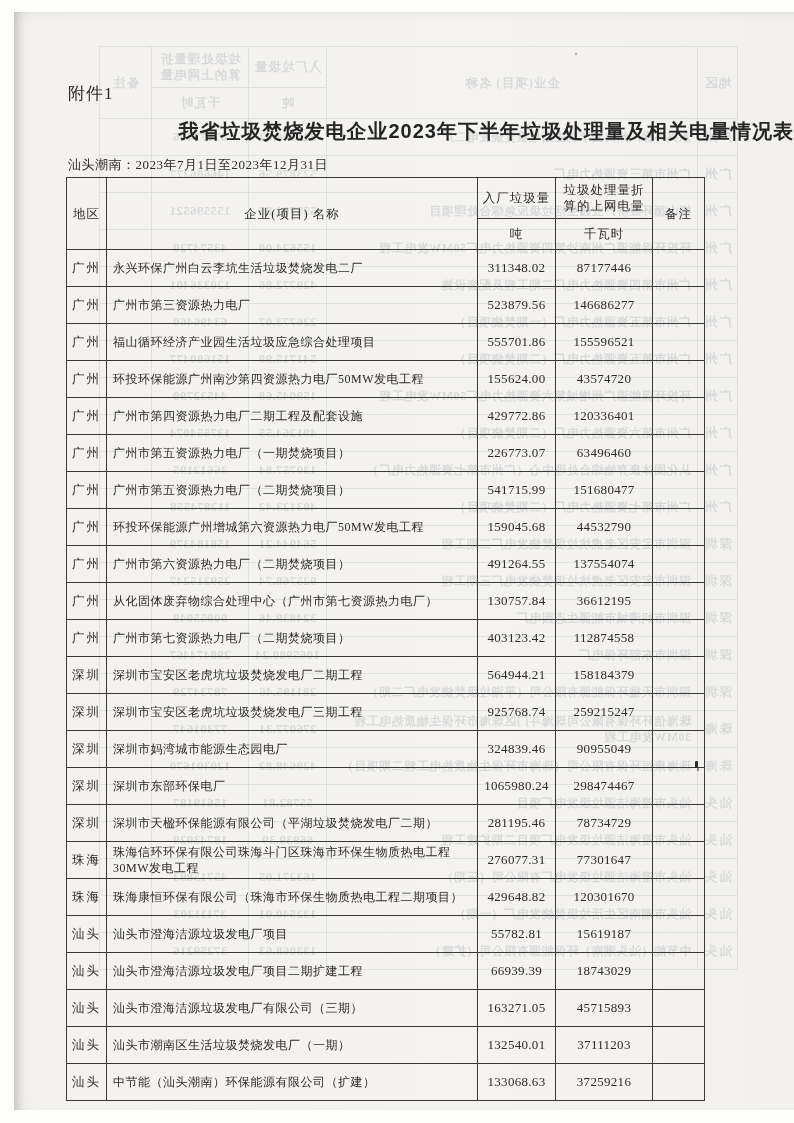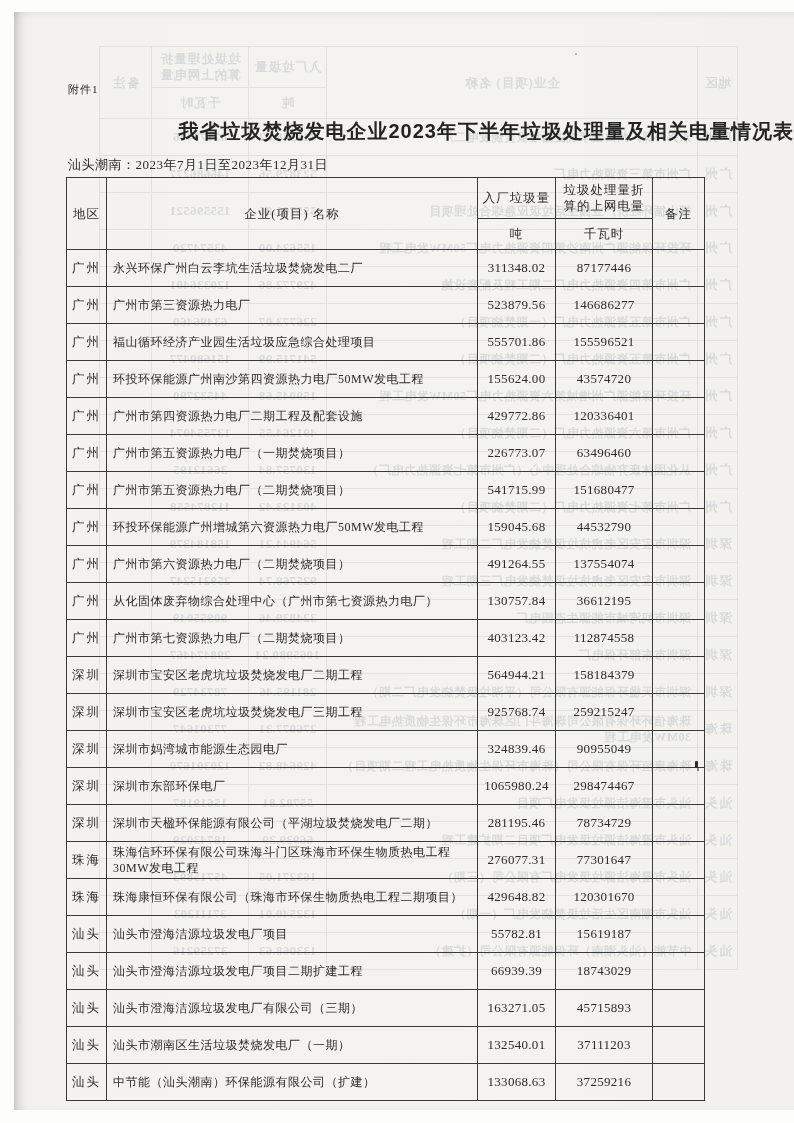--- a/index.html
+++ b/index.html
@@ -16,21 +16,21 @@
   }
   
   .ghost{
     position:absolute;left:76px;top:34px;width:648px;
     transform:scaleX(-1);
     opacity:.18;filter:blur(.6px);
     pointer-events:none;
   }
   .ghost table{width:638px;}
   .ghost *{color:#5e6d80 !important;border-color:#8b96a3 !important;font-weight:bold;}
-  .attach{position:absolute;left:54px;top:70px;font-size:11px;letter-spacing:1px;}
+  .attach{position:absolute;left:54px;top:70px;font-size:17px;letter-spacing:1px;}
   .title{
     position:absolute;left:0;top:106px;width:100%;text-align:right;
     font-family:"Liberation Sans", sans-serif;font-weight:bold;
     font-size:20px;letter-spacing:1px;color:#242424;
   }
   .period{position:absolute;left:54px;top:144px;font-size:13px;letter-spacing:.5px;}
   .tablewrap{position:absolute;left:52px;top:165px;}
   table{border-collapse:collapse;table-layout:fixed;width:638px;}
   col.c-region{width:40px;}
   col.c-name{width:371px;}

